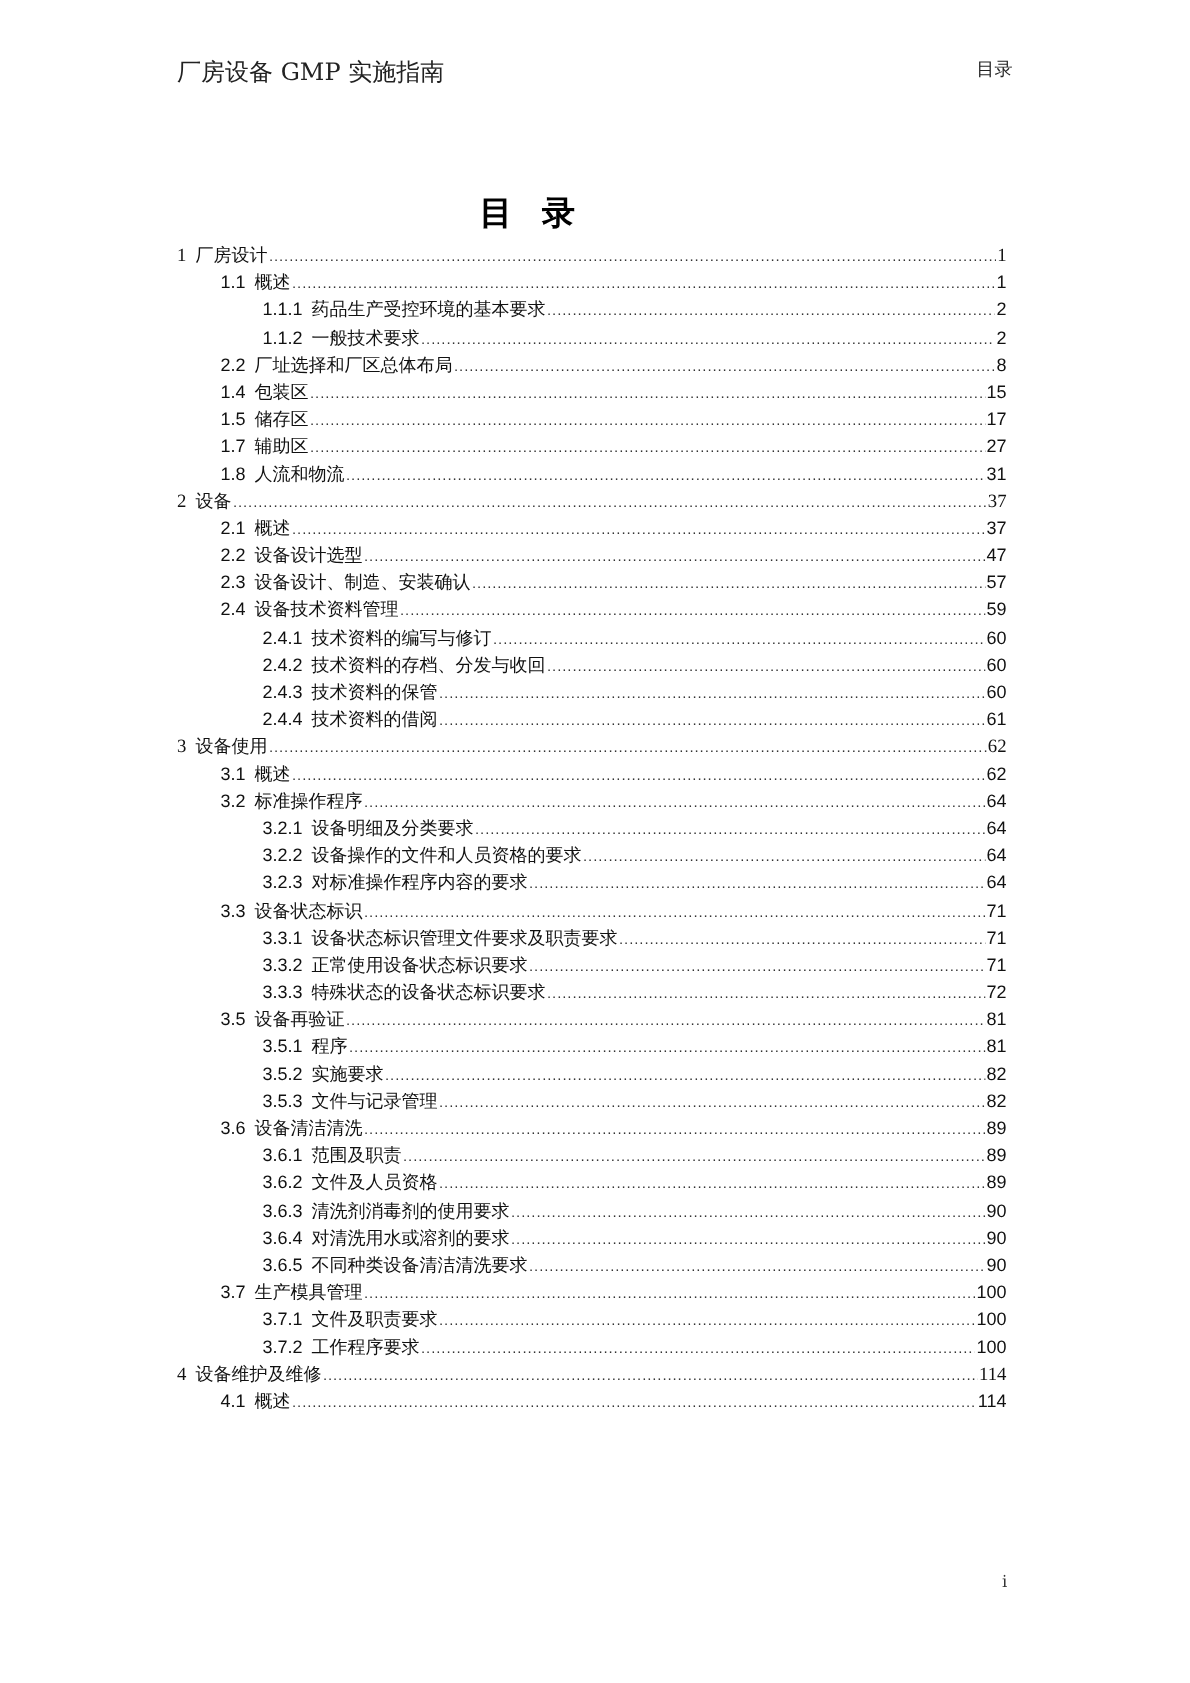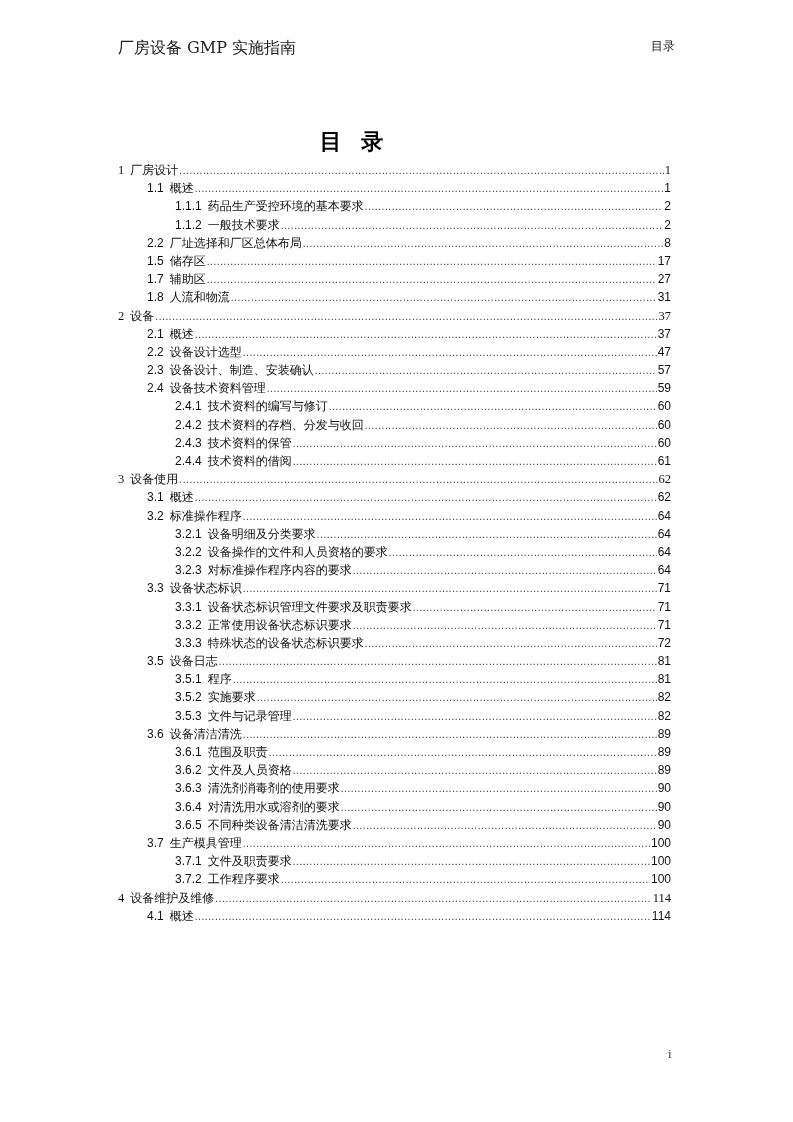--- a/index.html
+++ b/index.html
@@ -59,20 +59,26 @@
       <span class="leader"></span>
       <span class="page">2</span>
     </div>
     <div class="row l2">
       <span class="num">2.2</span>
       <span class="txt">厂址选择和厂区总体布局</span>
       <span class="leader"></span>
       <span class="page">8</span>
     </div>
     <div class="row l2">
+      <span class="num">1.4</span>
+      <span class="txt">包装区</span>
+      <span class="leader"></span>
+      <span class="page">15</span>
+    </div>
+    <div class="row l2">
       <span class="num">1.5</span>
       <span class="txt">储存区</span>
       <span class="leader"></span>
       <span class="page">17</span>
     </div>
     <div class="row l2">
       <span class="num">1.7</span>
       <span class="txt">辅助区</span>
       <span class="leader"></span>
       <span class="page">27</span>
@@ -192,21 +198,21 @@
       <span class="page">71</span>
     </div>
     <div class="row l3">
       <span class="num">3.3.3</span>
       <span class="txt">特殊状态的设备状态标识要求</span>
       <span class="leader"></span>
       <span class="page">72</span>
     </div>
     <div class="row l2">
       <span class="num">3.5</span>
-      <span class="txt">设备日志</span>
+      <span class="txt">设备再验证</span>
       <span class="leader"></span>
       <span class="page">81</span>
     </div>
     <div class="row l3">
       <span class="num">3.5.1</span>
       <span class="txt">程序</span>
       <span class="leader"></span>
       <span class="page">81</span>
     </div>
     <div class="row l3">

